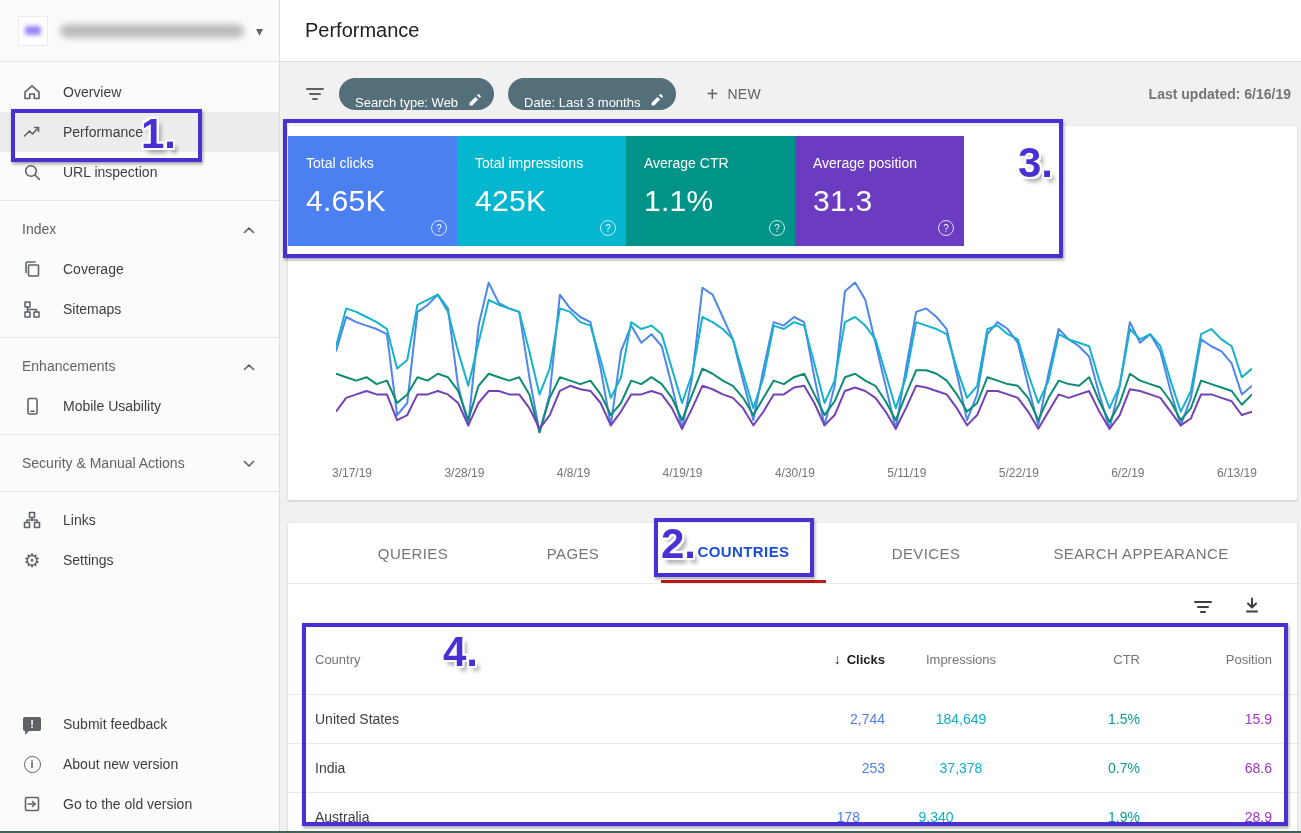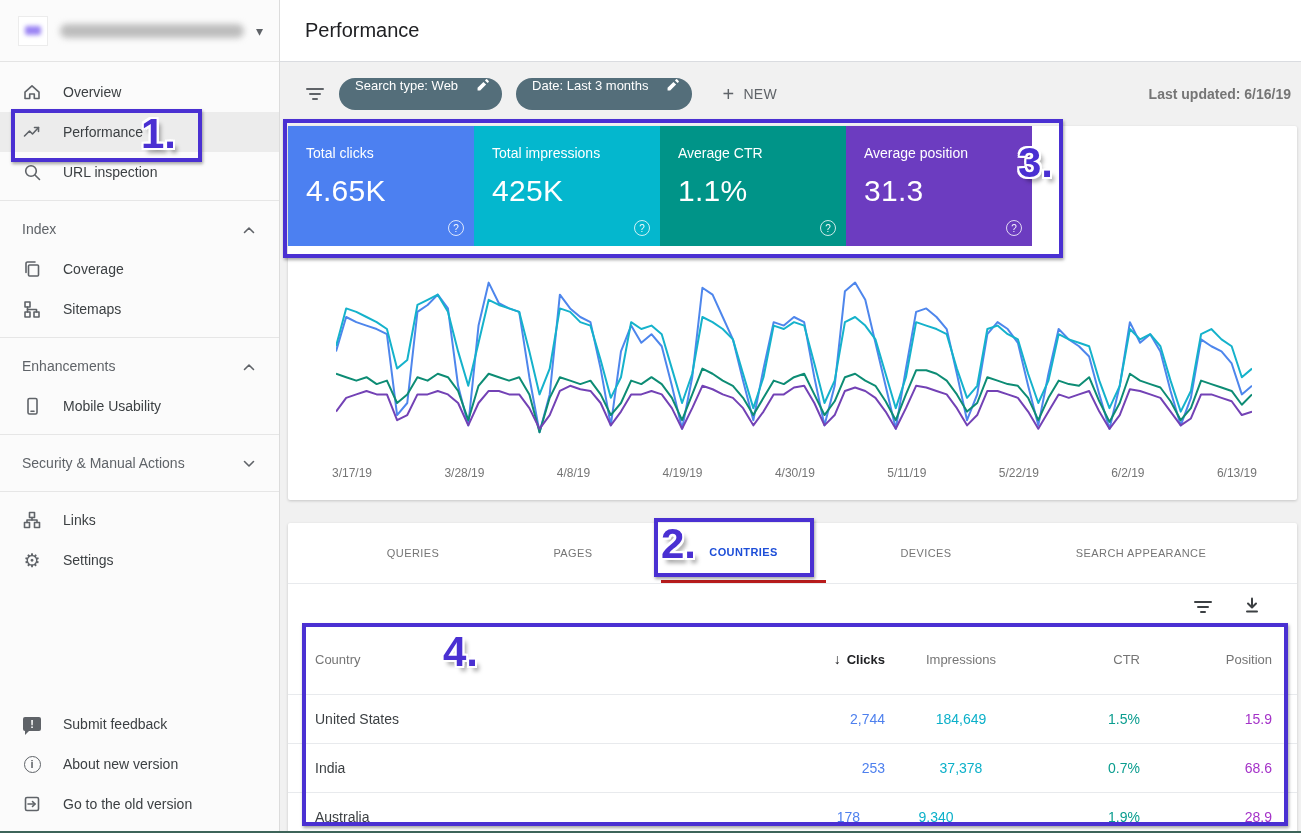--- a/index.html
+++ b/index.html
@@ -29,42 +29,42 @@
   .fb-bubble::after{content:"";position:absolute;left:2px;bottom:-4px;border:4px solid transparent;border-top-color:#5f6368;border-left-color:#5f6368;border-width:4px 4px 0 0;}
 
   
   .main{position:absolute;left:280px;top:0;right:0;bottom:0;}
   .main-header{height:62px;background:#fff;border-bottom:1px solid #dadce0;display:flex;align-items:center;padding-left:25px;
                font-size:20px;color:#202124;box-sizing:border-box;}
   .filter-bar{height:64px;display:flex;align-items:center;padding:0 8px 0 25px;gap:14px;}
   .funnel{display:flex;flex-direction:column;gap:3px;align-items:center;width:20px;cursor:pointer;}
   .funnel i{display:block;height:2px;background:#5f6368;border-radius:1px;}
   .funnel .l1{width:18px;}.funnel .l2{width:12px;}.funnel .l3{width:6px;}
-  .chip{height:32px;border-radius:16px;background:#546e7a;color:#fff;font-size:13px;display:flex;align-items:flex-start;gap:18px;
+  .chip{height:32px;border-radius:16px;background:#546e7a;color:#fff;font-size:13px;display:flex;align-items:flex-end;gap:10px;
         padding:0 12px 0 16px;cursor:pointer;white-space:nowrap;}
   .new-btn{display:flex;align-items:center;gap:9px;color:#5f6368;font-size:14px;margin-left:16px;cursor:pointer;letter-spacing:.3px;}
   .plus{font-size:20px;line-height:1;font-weight:400;}
   .last-updated{margin-left:auto;color:#757575;font-size:14px;padding-right:2px;white-space:nowrap;font-weight:bold;}
 
   .content{padding:0;}
   .card{background:#fff;border-radius:2px;box-shadow:0 1px 3px rgba(0,0,0,.18);}
   .chart-card{margin:0 4px 23px 8px;height:374px;box-sizing:border-box;}
   .metric-row{display:flex;height:120px;}
-  .metric-block{width:186px;color:#fff;position:relative;padding:19px 0 0 18px;box-sizing:border-box;cursor:pointer;}
+  .metric-block{width:169px;color:#fff;position:relative;padding:19px 0 0 18px;box-sizing:border-box;cursor:pointer;margin-top:10px;}
   .metric-label{font-size:14px;}
   .metric-value{font-size:30px;margin-top:13px;letter-spacing:.3px;}
   .help{position:absolute;right:10px;bottom:10px;width:16px;height:16px;border:1px solid rgba(255,255,255,.8);border-radius:50%;
         font-size:10px;display:flex;align-items:center;justify-content:center;color:rgba(255,255,255,.95);box-sizing:border-box;cursor:pointer;}
   .chart-wrap{height:172px;margin:28px 45px 0 48px;}
   .chart-wrap svg{width:100%;height:100%;display:block;}
   .x-labels{display:flex;justify-content:space-between;margin:20px 40px 0 44px;font-size:12px;color:#757575;}
 
   .table-card{margin:0 4px 0 8px;box-sizing:border-box;}
   .tabs{display:flex;height:60px;border-bottom:1px solid #e8eaed;padding-left:45px;}
-  .tab{display:flex;align-items:center;justify-content:center;font-size:11px;color:#757575;letter-spacing:.4px;cursor:pointer;box-sizing:border-box;}
+  .tab{display:flex;align-items:center;justify-content:center;font-size:15px;color:#757575;letter-spacing:.4px;cursor:pointer;box-sizing:border-box;}
   .tab.t0{width:160px;}.tab.t1{width:160px;}.tab.t2{width:165px;}.tab.t3{width:200px;}.tab.t4{width:230px;}
   .tab.active{color:#1d4ed8;border-bottom:3px solid #b91c1c;font-weight:bold;margin-left:8px;}
   .toolbar{height:46px;display:flex;align-items:center;justify-content:flex-end;gap:30px;padding-right:36px;}
   .funnel.dark i{background:#3c4043;}
   .dl-icon{cursor:pointer;}
   .thead{display:flex;align-items:center;height:58px;padding:0 25px 6px 27px;font-size:13px;color:#757575;border-bottom:1px solid #e8eaed;}
   .trow{display:flex;align-items:center;height:48px;padding:0 25px 0 27px;font-size:14px;border-bottom:1px solid #e8eaed;color:#3c4043;cursor:pointer;}
   .trow:last-child{border-bottom:none;}
   .col-country{flex:1;text-align:left;}
   .col-clicks{width:150px;text-align:right;}

